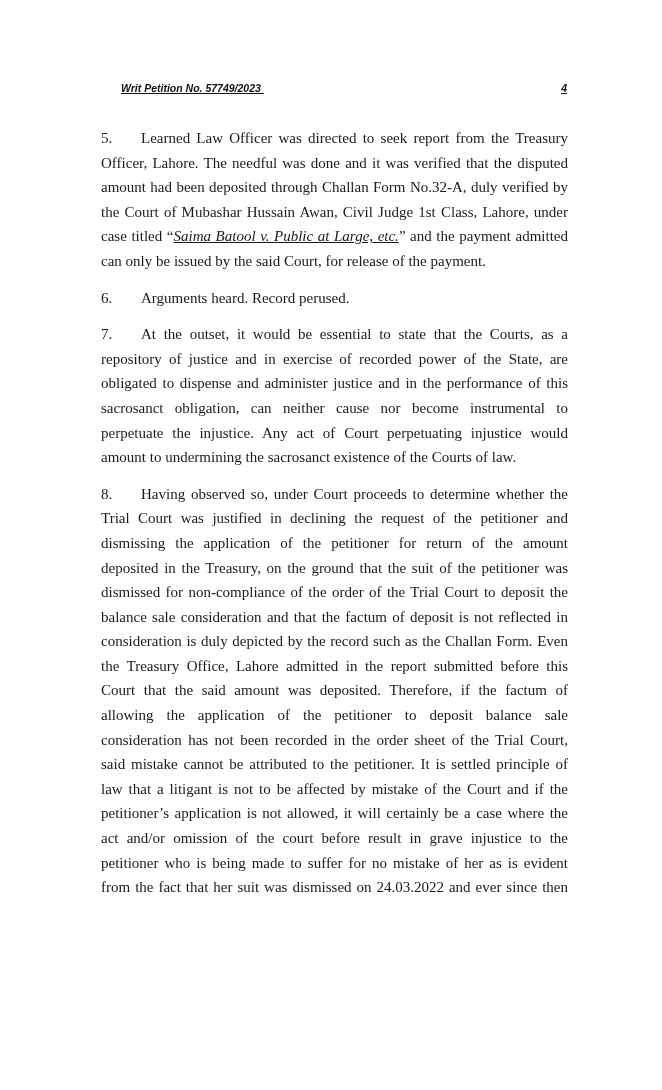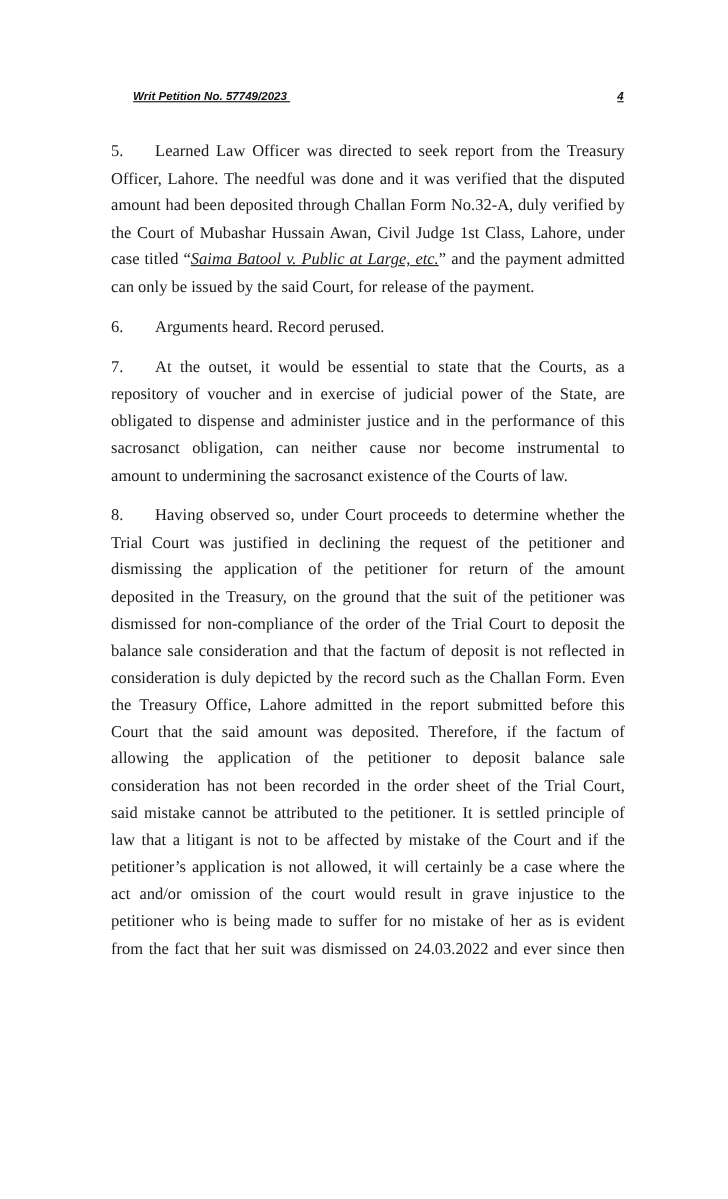--- a/index.html
+++ b/index.html
@@ -44,40 +44,41 @@
       <span class="line"><span>case titled “</span><span class="case">Saima Batool v. Public at Large, etc.</span><span>” and the payment admitted</span></span>
       <span class="line last">can only be issued by the said Court, for release of the payment.</span>
     </div>
 
     <div class="para">
       <span class="line last" style="text-align-last: left;"><span class="num">6.</span><span>Arguments heard. Record perused.</span></span>
     </div>
 
     <div class="para">
       <span class="line" style="text-align-last: justify;"><span class="num">7.</span><span>At the outset, it would be essential to state that the Courts, as a</span></span>
-      <span class="line">repository of voucher and in exercise of judicial power of the State, are</span>
+      <span class="line">repository of justice and in exercise of recorded power of the State, are</span>
       <span class="line">obligated to dispense and administer justice and in the performance of this</span>
       <span class="line">sacrosanct obligation, can neither cause nor become instrumental to</span>
+      <span class="line">perpetuate the injustice. Any act of Court perpetuating injustice would</span>
       <span class="line last">amount to undermining the sacrosanct existence of the Courts of law.</span>
     </div>
 
     <div class="para">
       <span class="line" style="text-align-last: justify;"><span class="num">8.</span><span>Having observed so, under Court proceeds to determine whether the</span></span>
       <span class="line">Trial Court was justified in declining the request of the petitioner and</span>
       <span class="line">dismissing the application of the petitioner for return of the amount</span>
       <span class="line">deposited in the Treasury, on the ground that the suit of the petitioner was</span>
       <span class="line">dismissed for non-compliance of the order of the Trial Court to deposit the</span>
       <span class="line">balance sale consideration and that the factum of deposit is not reflected in</span>
       <span class="line">consideration is duly depicted by the record such as the Challan Form. Even</span>
       <span class="line">the Treasury Office, Lahore admitted in the report submitted before this</span>
       <span class="line">Court that the said amount was deposited. Therefore, if the factum of</span>
       <span class="line">allowing the application of the petitioner to deposit balance sale</span>
       <span class="line">consideration has not been recorded in the order sheet of the Trial Court,</span>
       <span class="line">said mistake cannot be attributed to the petitioner. It is settled principle of</span>
       <span class="line">law that a litigant is not to be affected by mistake of the Court and if the</span>
       <span class="line">petitioner’s application is not allowed, it will certainly be a case where the</span>
-      <span class="line">act and/or  omission of the court would result in grave injustice to the</span>
+      <span class="line">act and/or  omission of the court before result in grave injustice to the</span>
       <span class="line">petitioner who is being made to suffer for no mistake of her as is evident</span>
       <span class="line">from the fact that her suit was dismissed on 24.03.2022 and ever since then</span>
     </div>
 
   </div>
 </div>
 
 </body></html>

